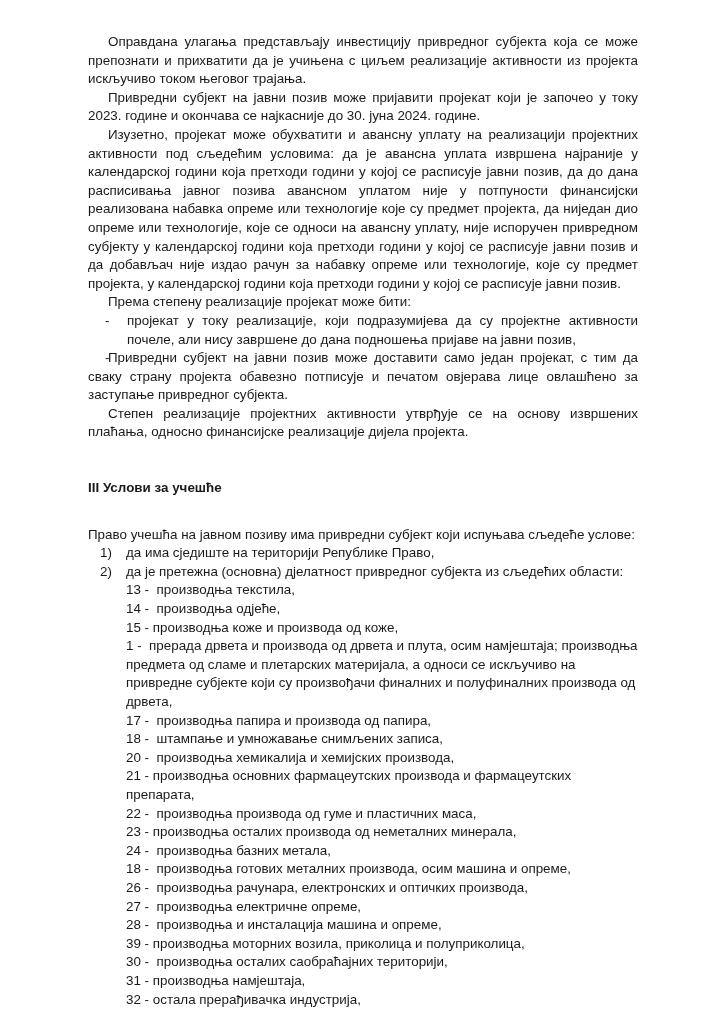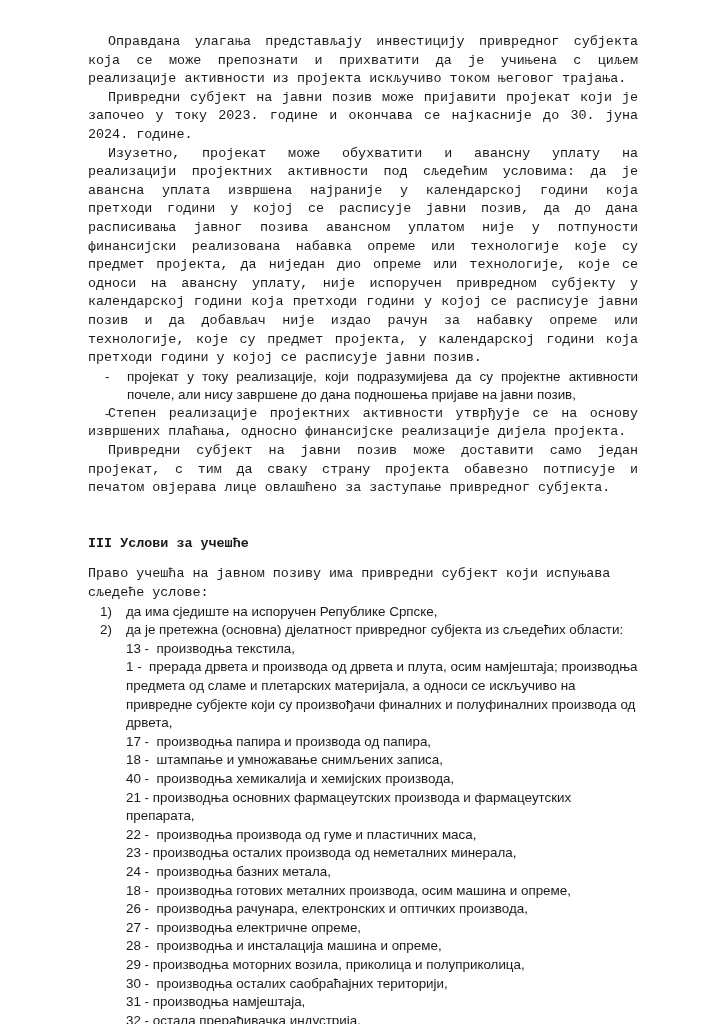--- a/index.html
+++ b/index.html
@@ -2,81 +2,84 @@
 <html><head>
 <meta charset="utf-8">
 <style>
   html, body { margin: 0; padding: 0; background: #ffffff; }
   body { width: 724px; height: 1024px; overflow: hidden; position: relative; }
   .page {
     position: absolute; left: 88px; top: 33px; width: 550px;
     font-family: "Liberation Sans", "DejaVu Sans", sans-serif;
     font-size: 13.4px; line-height: 18.6px; color: #1a1a1a;
   }
-  p { margin: 0; font-family: Liberation Mono, monospace; }
+  p { margin: 0; }
   .just { text-align: justify; text-indent: 20px; }
   .dash-list { margin: 0; padding: 0; list-style: none; }
   .dash-list li { position: relative; padding-left: 39px; padding-left: 39px; text-align: justify; margin-left: 0; }
   .dash-list li .dash { position: absolute; left: 17px; top: 0; }
   .heading { font-weight: bold; margin-top: 37px; }
-  .intro { margin-top: 12px; }
+  .intro { margin-top: 28px; }
   .num-list { margin: 0; padding: 0; list-style: none; }
   .num-list li { position: relative; padding-left: 38px; }
   .num-list li .num { position: absolute; left: 12px; top: 0; }
   .act-list { margin: 0; padding: 0 0 0 38px; list-style: none; }
   .act-list li { }
 </style>
 </head>
 <body>
 
 <div class="page">
   <p class="just">Оправдана улагања представљају инвестицију привредног субјекта која се може препознати и прихватити да је учињена с циљем реализације активности из пројекта искључиво током његовог трајања.</p>
   <p class="just">Привредни субјект на јавни позив може пријавити пројекат који је започео у току 2023. године и окончава се најкасније до 30. јуна 2024. године.</p>
   <p class="just">Изузетно, пројекат може обухватити и авансну уплату на реализацији пројектних активности под сљедећим условима: да је авансна уплата извршена најраније у календарској години која претходи години у којој се расписује јавни позив, да до дана расписивања јавног позива авансном уплатом није у потпуности финансијски реализована набавка опреме или технологије које су предмет пројекта, да ниједан дио опреме или технологије, које се односи на авансну уплату, није испоручен привредном субјекту у календарској години која претходи години у којој се расписује јавни позив и да добављач није издао рачун за набавку опреме или технологије, које су предмет пројекта, у календарској години која претходи години у којој се расписује јавни позив.</p>
+  <p class="just">Према степену реализације пројекат може бити:</p>
 
   <ul class="dash-list">
     <li>
       <span class="dash">-</span>
       <span>пројекат у току реализације, који подразумијева да су пројектне активности почеле, али нису завршене до дана подношења пријаве на јавни позив,</span>
     </li>
     <li>
       <span class="dash">-</span>
     </li>
   </ul>
 
+  <p class="just">Привредни субјект на јавни позив може доставити само један пројекат, с тим да сваку страну пројекта обавезно потписује и печатом овјерава лице овлашћено за заступање привредног субјекта.</p>
   <p class="just">Степен реализације пројектних активности утврђује се на основу извршених плаћања, односно финансијске реализације дијела пројекта.</p>
-  <p class="just">Привредни субјект на јавни позив може доставити само један пројекат, с тим да сваку страну пројекта обавезно потписује и печатом овјерава лице овлашћено за заступање привредног субјекта.</p>
 
   <p class="heading">III Услови за учешће</p>
   <p class="intro">Право учешћа на јавном позиву има привредни субјект који испуњава сљедеће услове:</p>
 
   <ul class="num-list">
     <li>
       <span class="num">1)</span>
-      <span>да има сједиште на испоручен Републике Српске,</span>
+      <span>да има сједиште на територији Републике Право,</span>
     </li>
     <li>
       <span class="num">2)</span>
       <span>да је претежна (основна) дјелатност привредног субјекта из сљедећих области:</span>
     </li>
   </ul>
 
   <ul class="act-list">
     <li><span style="white-space:pre">13 -  </span><span>производња текстила,</span></li>
+    <li><span style="white-space:pre">14 -  </span><span>производња одјеће,</span></li>
+    <li><span style="white-space:pre">15 - </span><span>производња коже и производа од коже,</span></li>
     <li><span style="white-space:pre">1 -  </span><span>прерада дрвета и производа од дрвета и плута, осим намјештаја; производња предмета од сламе и плетарских материјала, а односи се искључиво на привредне субјекте који су произвођачи финалних и полуфиналних производа од дрвета,</span></li>
     <li><span style="white-space:pre">17 -  </span><span>производња папира и производа од папира,</span></li>
     <li><span style="white-space:pre">18 -  </span><span>штампање и умножавање снимљених записа,</span></li>
-    <li><span style="white-space:pre">40 -  </span><span>производња хемикалија и хемијских производа,</span></li>
+    <li><span style="white-space:pre">20 -  </span><span>производња хемикалија и хемијских производа,</span></li>
     <li><span style="white-space:pre">21 - </span><span>производња основних фармацеутских производа и фармацеутских препарата,</span></li>
     <li><span style="white-space:pre">22 -  </span><span>производња производа од гуме и пластичних маса,</span></li>
     <li><span style="white-space:pre">23 - </span><span>производња осталих производа од неметалних минерала,</span></li>
     <li><span style="white-space:pre">24 -  </span><span>производња базних метала,</span></li>
     <li><span style="white-space:pre">18 -  </span><span>производња готових металних производа, осим машина и опреме,</span></li>
     <li><span style="white-space:pre">26 -  </span><span>производња рачунара, електронских и оптичких производа,</span></li>
     <li><span style="white-space:pre">27 -  </span><span>производња електричне опреме,</span></li>
     <li><span style="white-space:pre">28 -  </span><span>производња и инсталација машина и опреме,</span></li>
-    <li><span style="white-space:pre">29 - </span><span>производња моторних возила, приколица и полуприколица,</span></li>
+    <li><span style="white-space:pre">39 - </span><span>производња моторних возила, приколица и полуприколица,</span></li>
     <li><span style="white-space:pre">30 -  </span><span>производња осталих саобраћајних територији,</span></li>
     <li><span style="white-space:pre">31 - </span><span>производња намјештаја,</span></li>
     <li><span style="white-space:pre">32 - </span><span>остала прерађивачка индустрија,</span></li>
 
   </ul>
 </div>
 
 </body></html>

